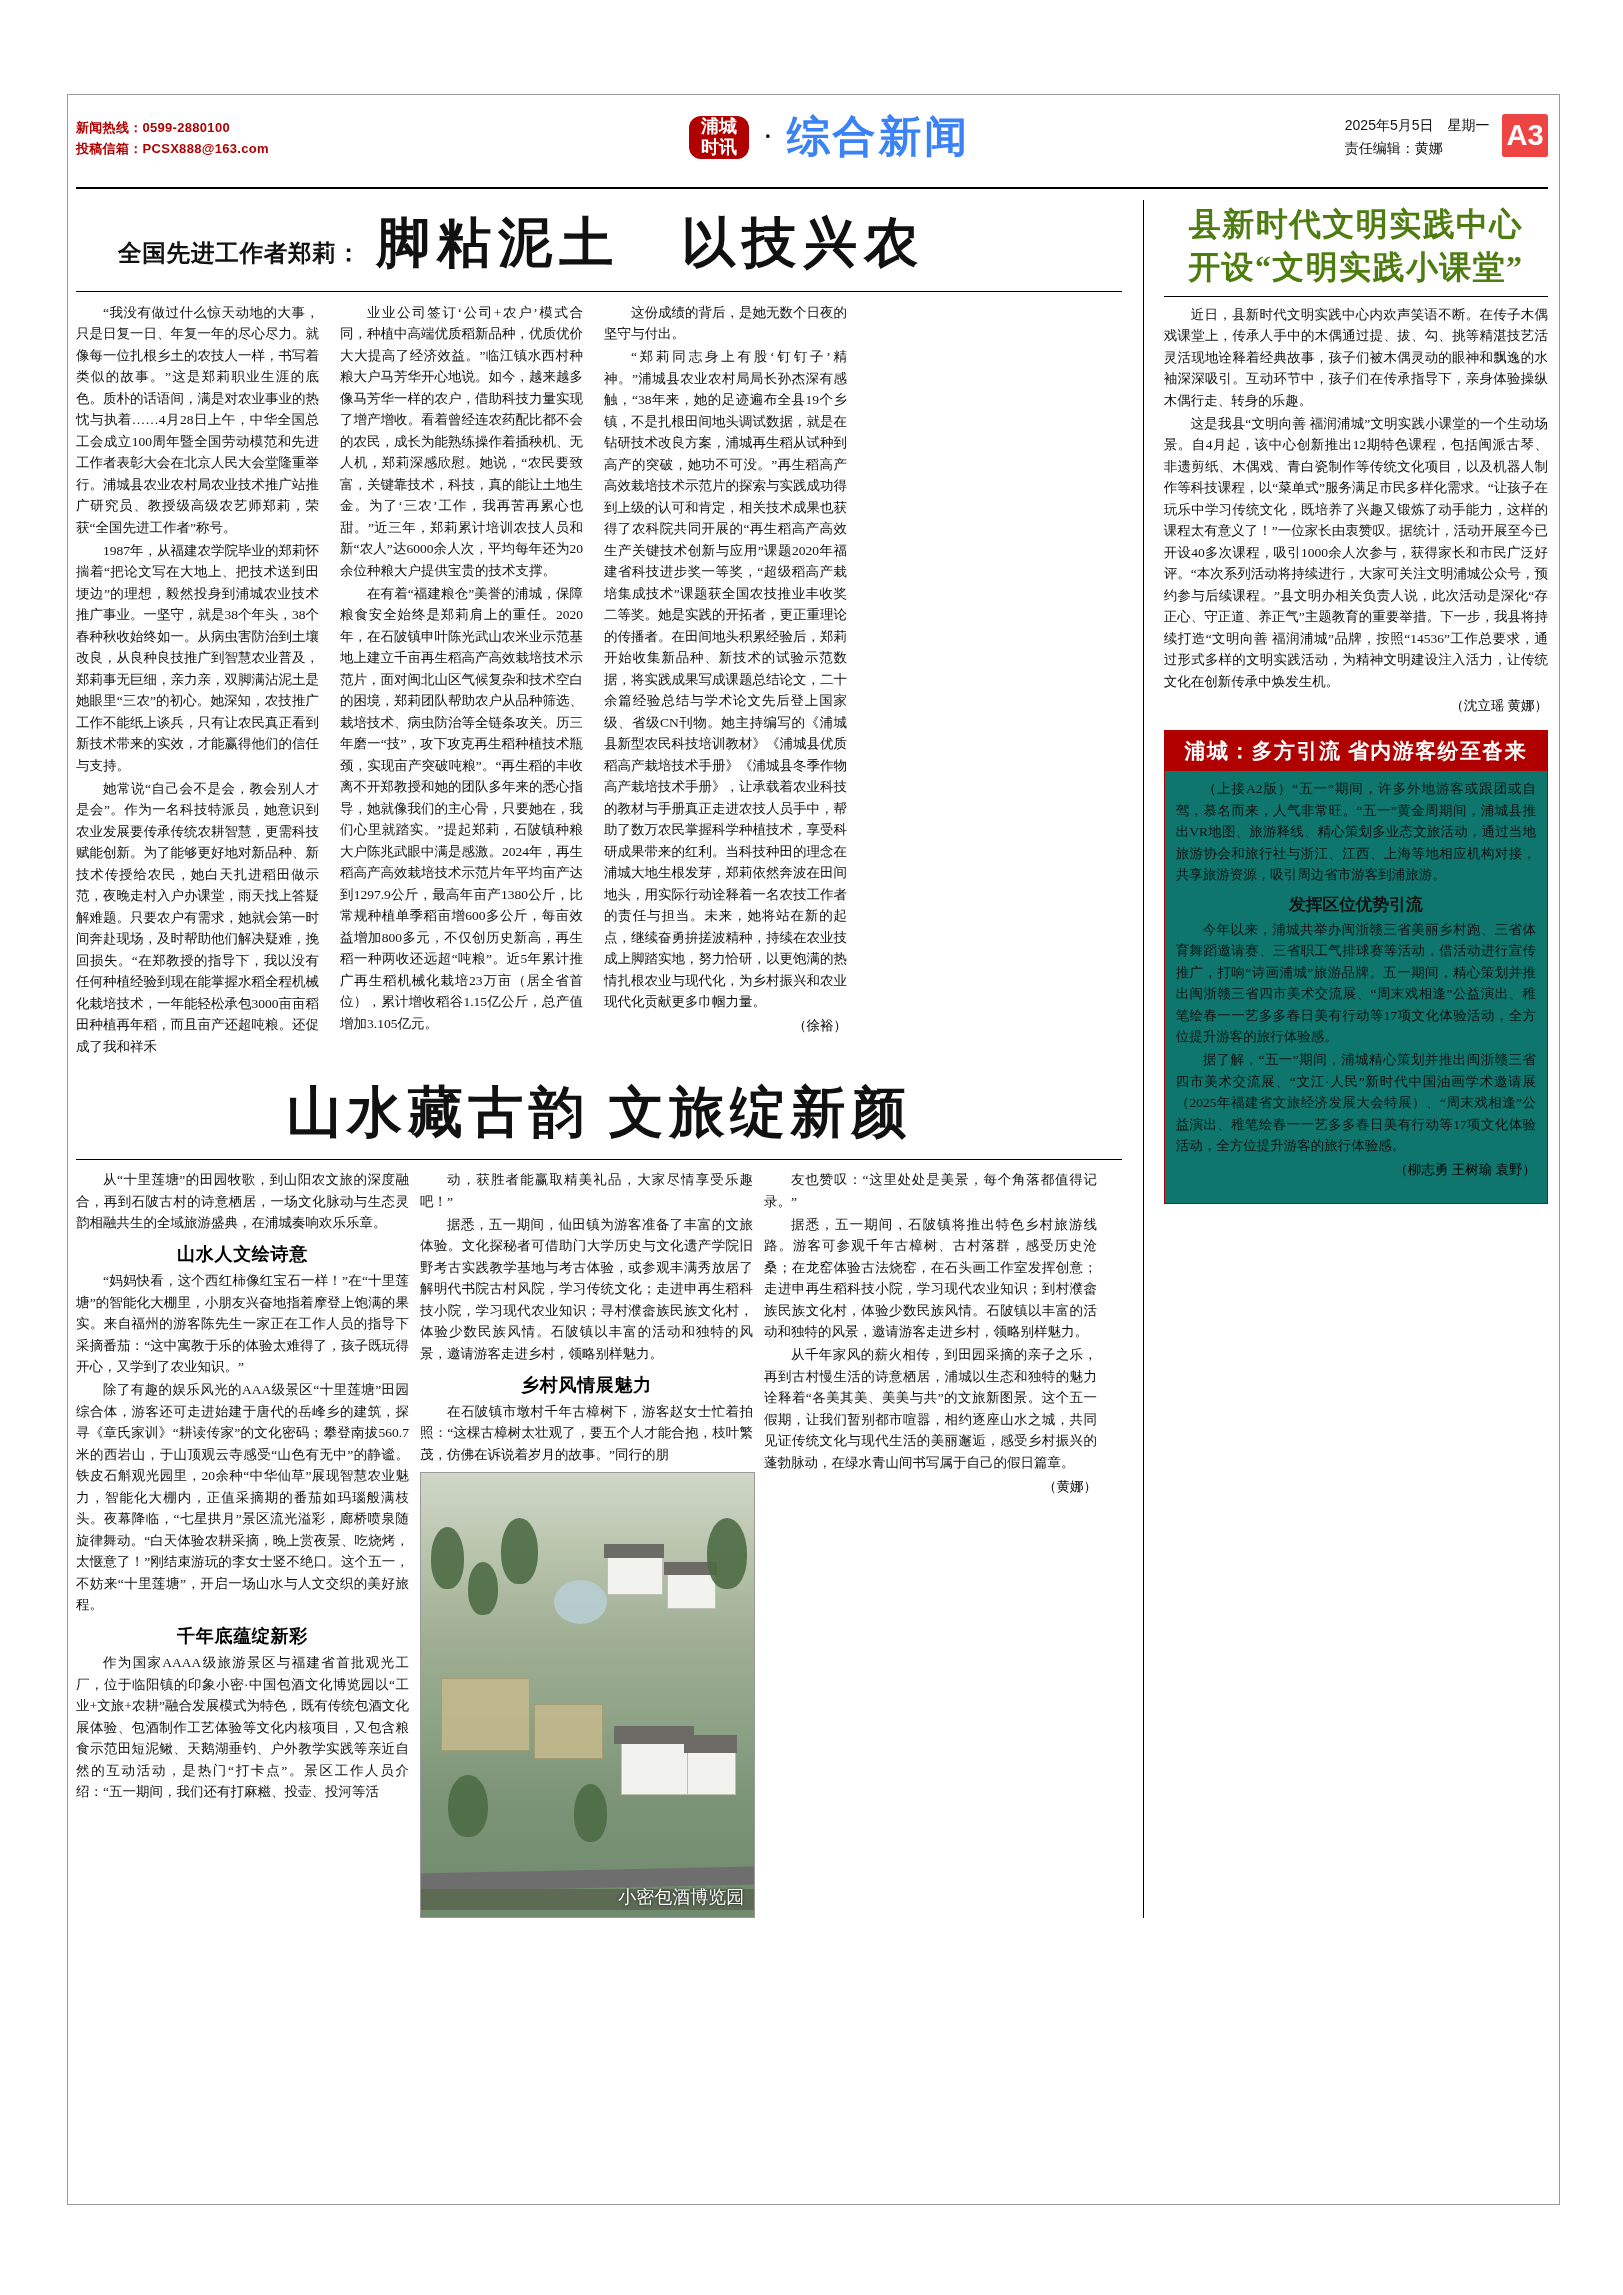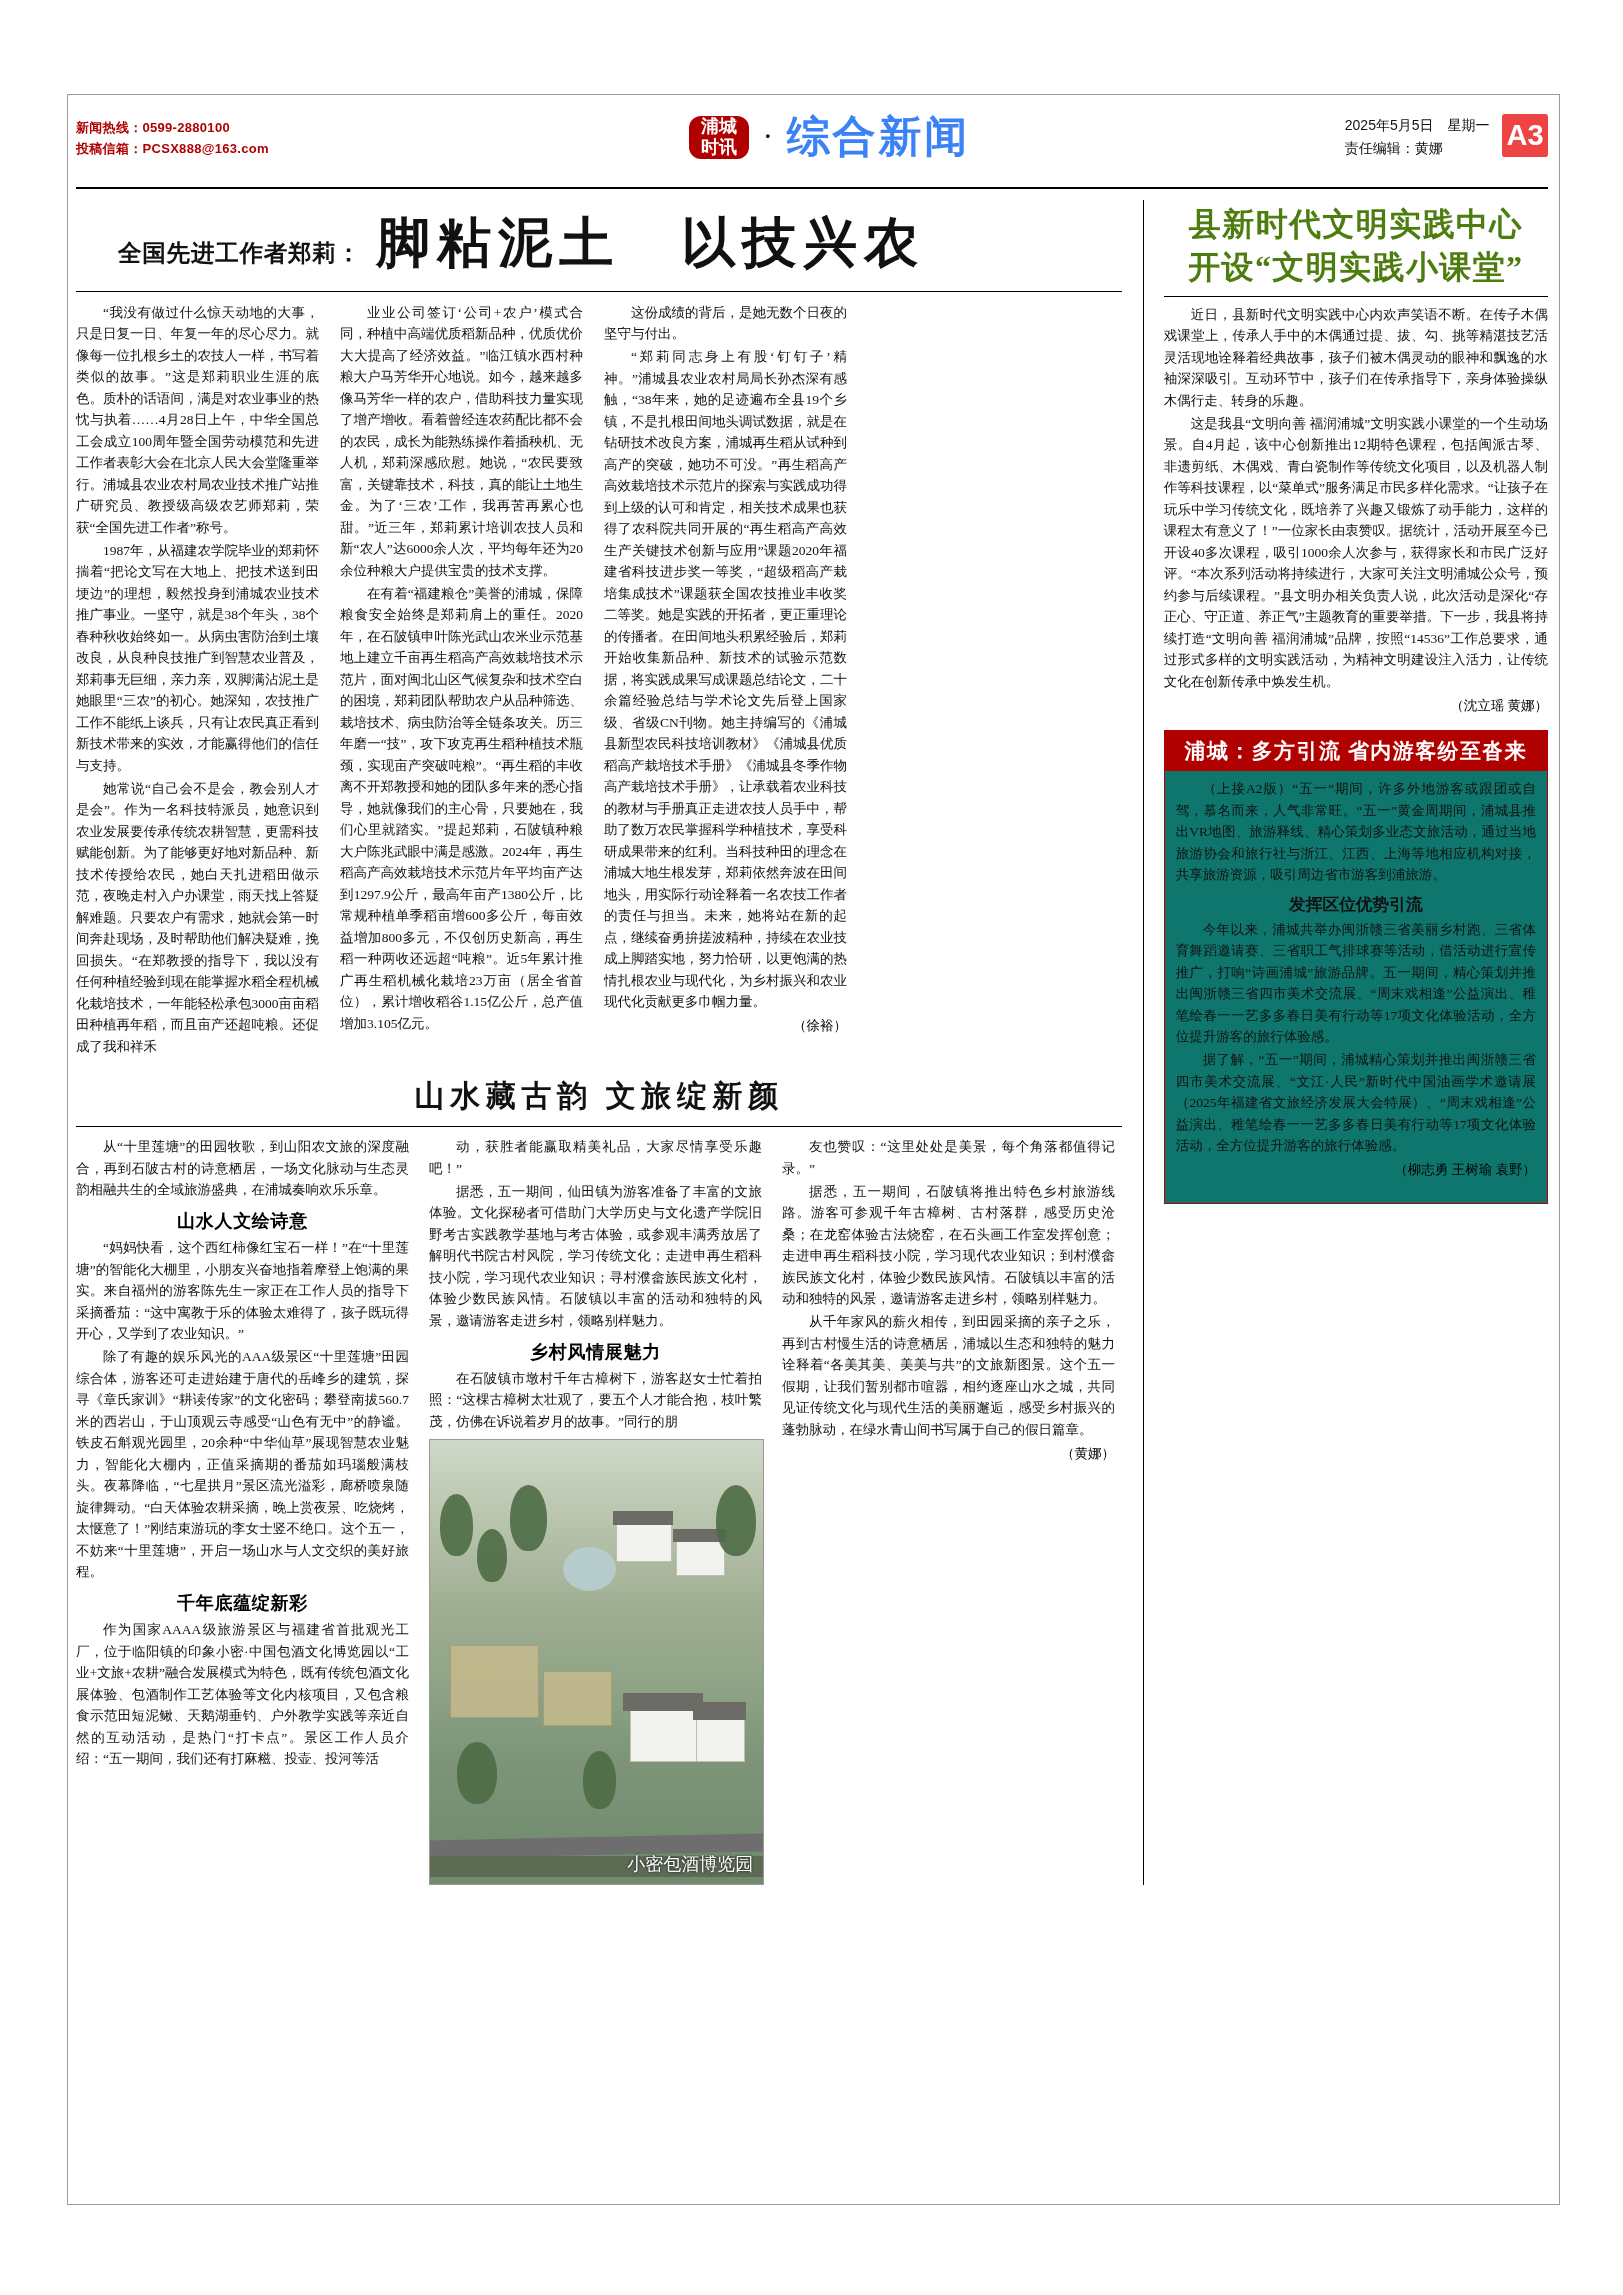--- a/index.html
+++ b/index.html
@@ -54,23 +54,23 @@
   p.art{
     font-size:13.5px;line-height:21.5px;text-align:justify;text-indent:2em;margin:0 0 1.4px 0;color:#111;
     font-family:"Liberation Serif","DejaVu Serif",serif;
   }
   p.sign{text-align:right;text-indent:0;font-size:13.5px;line-height:21.5px;margin-top:2.8px;}
   .sub-head{
     text-align:center;font-size:18px;font-weight:bold;margin:8.3px 0 4.2px 0;letter-spacing:0.7px;
   }
   
   .feature-headline{
-    text-align:center;font-size:30px;font-weight:bold;letter-spacing:5.6px;margin:18px 0 7px 0;color:#111;
-  }
-  .cols3{display:flex;gap:20px;}
+    text-align:center;font-size:55px;font-weight:bold;letter-spacing:5.6px;margin:18px 0 7px 0;color:#111;
+  }
+  .cols3{display:flex;gap:11px;}
   .col3{width:333px;}
   .photo-wrap{position:relative;margin-top:7px;width:100%;}
   .photo{
     width:100%;height:444px;border:0.7px solid #999;display:block;position:relative;overflow:hidden;
     background:linear-gradient(180deg,#cfd8c8 0%,#b9c4ad 18%,#9fae93 38%,#8fa487 55%,#7d9478 72%,#6f8a6c 100%);
   }
   .ph-road{position:absolute;left:0;bottom:29px;width:100%;height:18px;background:#6e6e6e;transform:skewY(-1.2deg);}
   .ph-road2{position:absolute;left:0;bottom:7px;width:100%;height:21px;background:#5d6b55;}
   .ph-build{position:absolute;background:#f2f2ee;border:0.7px solid #bfbfb5;}
   .ph-roof{position:absolute;background:#6d6b66;}

